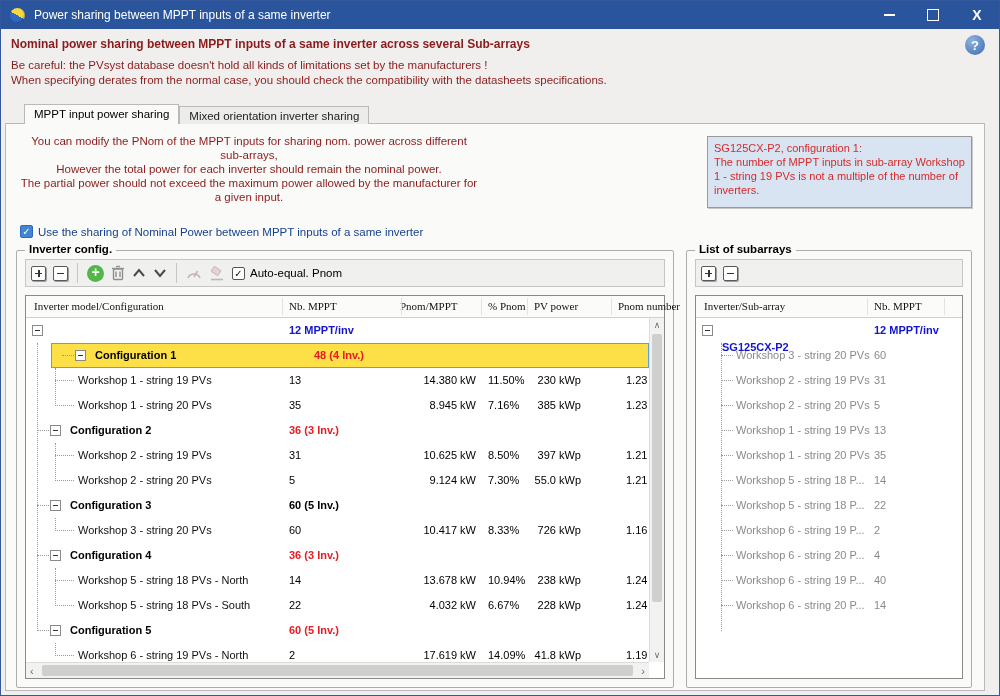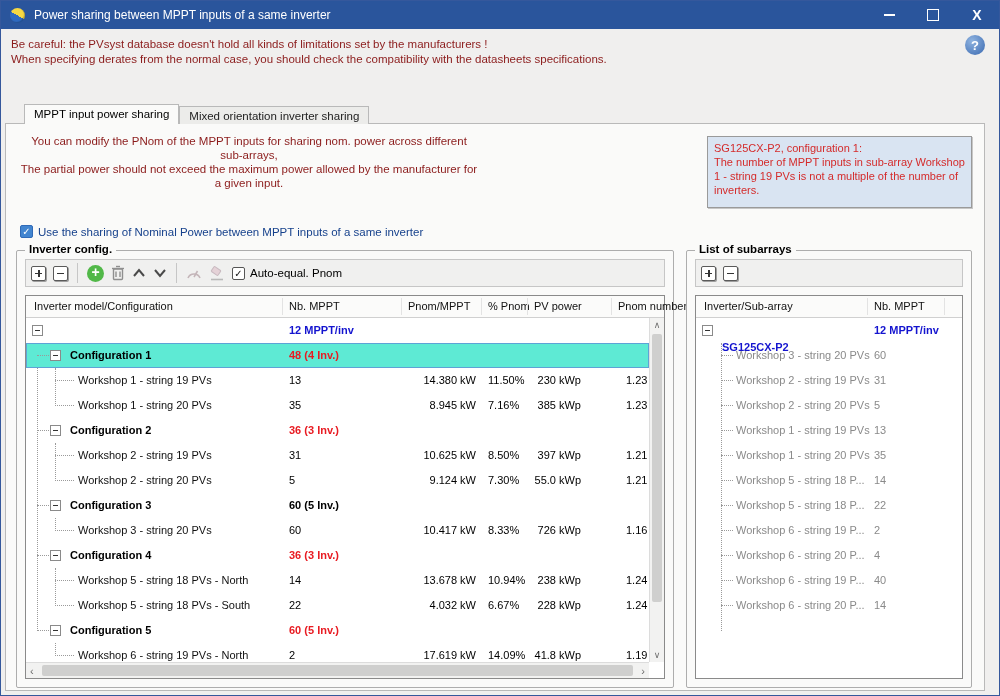--- a/index.html
+++ b/index.html
@@ -46,27 +46,27 @@
   .tb-box::after{content:"";position:absolute;left:3px;top:6px;width:7px;height:1.5px;background:#333;}
   .tb-box.plus::before{content:"";position:absolute;left:6px;top:3px;width:1.5px;height:7px;background:#333;}
   .tb-add{width:17px;height:17px;border-radius:50%;background:#51b848;color:#fff;font-weight:bold;font-size:14px;line-height:15px;text-align:center;}
   .tb-dis{opacity:.45;}
   .cb-plain{width:13px;height:13px;background:#fff;border:1px solid #555;border-radius:2px;color:#111;font-size:10px;line-height:11px;text-align:center;margin-right:5px;}
   .tb-cb-wrap{display:flex;align-items:center;}
   .tb-cb-label{font-size:11.5px;color:#000;}
   
   .dtable{position:absolute;left:8px;right:8px;top:44px;bottom:8px;background:#fff;border:1px solid #8a8a8a;}
   .thead{position:absolute;left:0;right:0;top:0;height:22px;background:#fbfbfa;border-bottom:1px solid #d0d0d0;}
-  .thead span{position:absolute;top:4px;font-size:11px;color:#111;white-space:nowrap;}
+  .thead span{position:absolute;top:4px;font-size:11px;color:#111;white-space:nowrap;font-family:Liberation Serif, serif;}
   .hsep{position:absolute;top:2px;bottom:2px;width:1px;background:#e3e3e3;}
   .tbody{position:absolute;left:0;right:15px;top:22px;bottom:16px;overflow:hidden;}
   .tbody-r{position:absolute;left:0;right:0;top:22px;bottom:0;overflow:hidden;}
   .trow{position:relative;height:25px;}
   .trow span{position:absolute;top:6px;white-space:nowrap;font-size:11px;}
-  .sel{background:#5eead4;box-shadow:inset 0 0 0 1px #5ea3d6;}
+  .sel{background:#fde047;box-shadow:inset 0 0 0 1px #5ea3d6;margin-left:25px;}
   .ebox{position:absolute;width:11px;height:11px;border:1px solid #8a8a8a;background:#fff;top:7px;}
   .ebox::after{content:"";position:absolute;left:2px;top:4px;width:5px;height:1px;background:#333;}
   .ebox.lv0{left:6px;} .ebox.lv1{left:24px;}
   .nm-root{left:26px;font-weight:bold;color:#1414cf;margin-top:17px;}
   .nm-cfg{left:44px;font-weight:bold;color:#000;}
   .nm-leaf{left:52px;color:#111;}
   .c-nb{left:263px;}
   .nb-root{left:263px;font-weight:bold;color:#1414cf;}
   .nb-red{left:263px;font-weight:bold;color:#e81b22;}
   .nb-blk{left:263px;font-weight:bold;color:#000;}
@@ -99,34 +99,36 @@
     <div class="app-logo"></div>
     <div class="title-text">Power sharing between MPPT inputs of a same inverter</div>
     <div class="win-controls">
       <div class="wc wc-min"></div>
       <div class="wc wc-max"></div>
       <div class="wc wc-close">X</div>
     </div>
   </div>
 
   <div class="hdr">
+    <div class="hdr-title">Nominal power sharing between MPPT inputs of a same inverter across several Sub-arrays</div>
     <div class="hdr-line">Be careful: the PVsyst database doesn't hold all kinds of limitations set by the manufacturers !</div>
     <div class="hdr-line">When specifying derates from the normal case, you should check the compatibility with the datasheets specifications.</div>
   </div>
   <div class="help-btn help-top">?</div>
 
   <div class="tabs">
     <div class="tab active">MPPT input power sharing</div>
     <div class="tab inactive">Mixed orientation inverter sharing</div>
   </div>
 
   <div class="tabpage">
 
     <div class="info-text">
       <div>You can modify the PNom of the MPPT inputs for sharing nom. power across different sub-arrays,</div>
+      <div>However the total power for each inverter should remain the nominal power.</div>
       <div>The partial power should not exceed the maximum power allowed by the manufacturer for a given input.</div>
     </div>
 
     <div class="msg-box">SG125CX-P2, configuration 1:
 The number of MPPT inputs in sub-array Workshop 1 - string 19 PVs is not a multiple of the number of inverters.</div>
     <div class="help-btn help-mid">?</div>
 
     <div class="cb-row">
       <div class="cb-blue">✓</div>
       <div class="cb-label">Use the sharing of Nominal Power between MPPT inputs of a same inverter</div>
@@ -167,21 +169,21 @@
         <div class="tb-cb-wrap">
           <div class="cb-plain">✓</div>
           <div class="tb-cb-label">Auto-equal. Pnom</div>
         </div>
       </div>
 
       <div class="dtable">
         <div class="thead">
           <span style="left:8px">Inverter model/Configuration</span>
           <span style="left:263px">Nb. MPPT</span>
-          <span style="left:382px">Pnom/MPPT</span>
+          <span style="left:374px">Pnom/MPPT</span>
           <span style="left:462px">% Pnom</span>
           <span style="left:508px">PV power</span>
           <span style="left:592px">Pnom number</span>
           <div class="hsep" style="left:256px"></div>
             <div class="hsep" style="left:375px"></div>
           <div class="hsep" style="left:455px"></div>
             <div class="hsep" style="left:501px"></div>
           <div class="hsep" style="left:585px"></div>
         </div>
 

